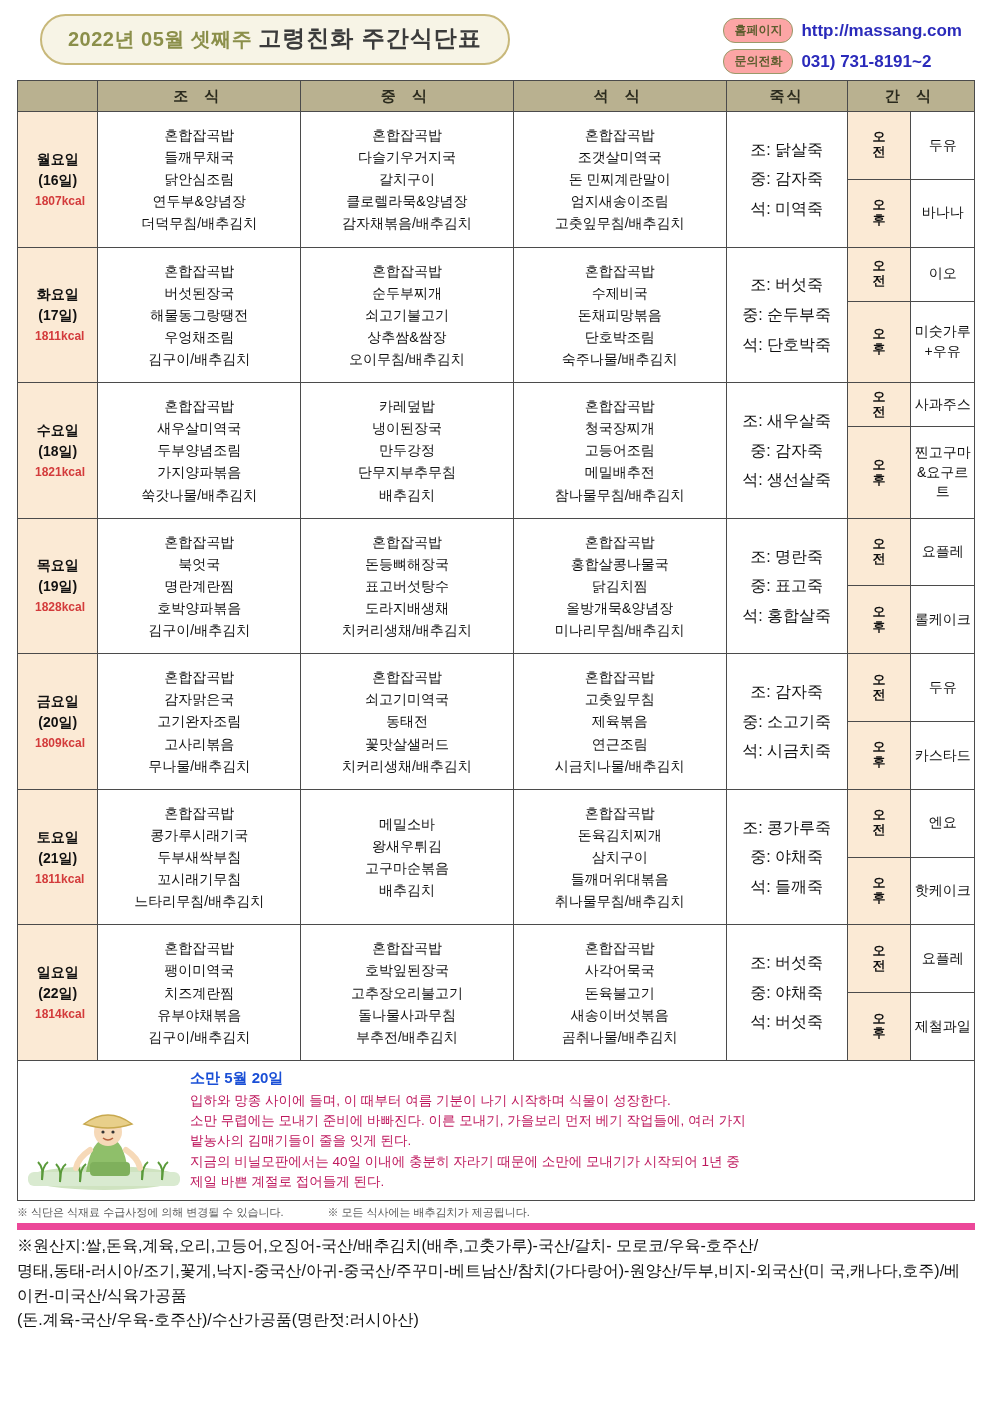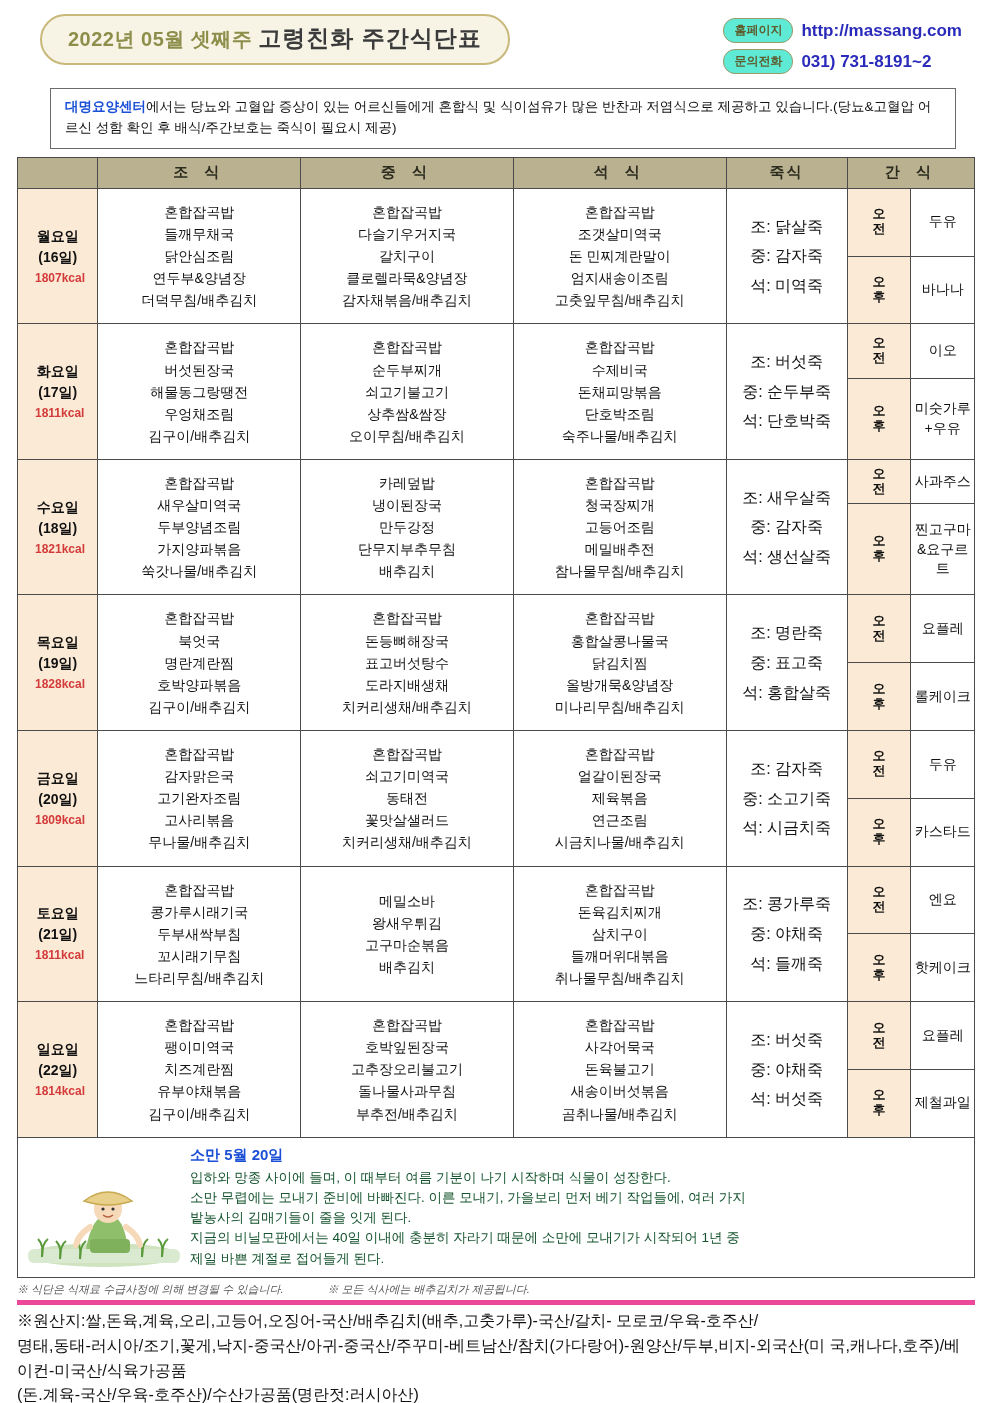--- a/index.html
+++ b/index.html
@@ -55,21 +55,21 @@
     margin-right: 8px;
   }
   .contact-line {
     display: flex;
     align-items: center;
     margin-bottom: 6px;
   }
   .contact-tag {
     border: 1px solid #9a9a6a;
     border-radius: 12px;
-    background: #5eead4;
+    background: #fca5a5;
     color: #5d5d2e;
     font-size: 12px;
     font-weight: bold;
     padding: 3px 10px;
     margin-right: 8px;
     white-space: nowrap;
   }
   .contact-val {
     font-size: 17px;
     font-weight: bold;
@@ -184,39 +184,38 @@
   }
   .season-title {
     color: #1a4fd6;
     font-weight: bold;
     font-size: 15px;
     margin-bottom: 3px;
   }
   .season-body {
     font-size: 13.5px;
     line-height: 1.5;
-    color: #14532d;
+    color: #be185d;
   }
 
   
   .foot {
     width: 958px;
     margin: 4px auto 0 auto;
     font-size: 11px;
     color: #333;
   }
   .foot .line1 {
     display: flex;
     gap: 44px;
-    border-bottom: 5px solid #ec4899;
+    border-bottom: 7px solid #ec4899;
     padding-bottom: 3px;
     margin-bottom: 4px;
     color: #555;
     font-size: 11px;
-    font-style: italic;
   }
   .origin {
     font-size: 16px;
     line-height: 1.55;
     color: #111;
   }
 </style>
 </head>
 <body>
 
@@ -231,23 +230,20 @@
         <span class="contact-tag">홈페이지</span>
         <span class="contact-val">http://massang.com</span>
       </div>
       <div class="contact-line">
         <span class="contact-tag">문의전화</span>
         <span class="contact-val phone">031) 731-8191~2</span>
       </div>
     </div>
   </div>
 
-  <div class="notice">
-    <span class="hl">대명요양센터</span><span>에서는 당뇨와 고혈압 증상이 있는 어르신들에게 혼합식 및 식이섬유가 많은 반찬과 저염식으로 제공하고 있습니다.(당뇨&amp;고혈압 어르신 성함 확인 후 배식/주간보호는 죽식이 필요시 제공)</span>
-  </div>
 
   <table class="menu">
     <thead>
       <tr>
         <th class="blank" style="width:78px"></th>
         <th style="width:198px">조 식</th>
         <th style="width:208px">중 식</th>
         <th style="width:208px">석 식</th>
         <th style="width:118px;letter-spacing:2px">죽식</th>
         <th colspan="2" style="width:124px">간 식</th>
@@ -423,21 +419,21 @@
           </td>
           <td class="meal" rowspan="2">
             <div>혼합잡곡밥</div>
             <div>쇠고기미역국</div>
             <div>동태전</div>
             <div>꽃맛살샐러드</div>
             <div>치커리생채/배추김치</div>
           </td>
           <td class="meal" rowspan="2">
             <div>혼합잡곡밥</div>
-            <div>얼갈이된장국</div>
+            <div>고춧잎무침</div>
             <div>제육볶음</div>
             <div>연근조림</div>
             <div>시금치나물/배추김치</div>
           </td>
           <td class="juk" rowspan="2">
             <span class="jl">조: 감자죽</span>
             <span class="jl">중: 소고기죽</span>
             <span class="jl">석: 시금치죽</span>
           </td>
           <td class="ampm">오<br>전</td>

